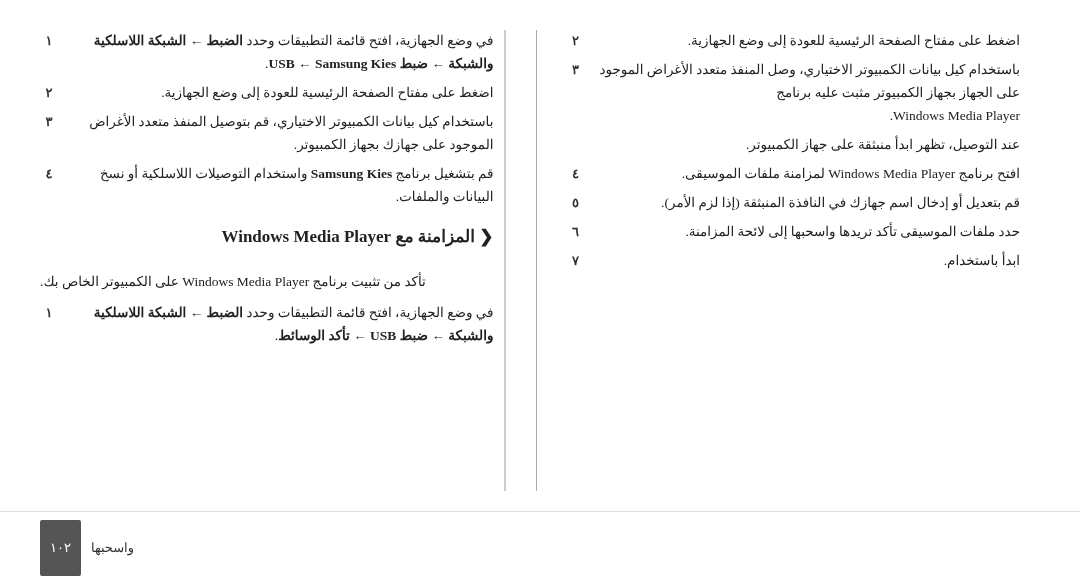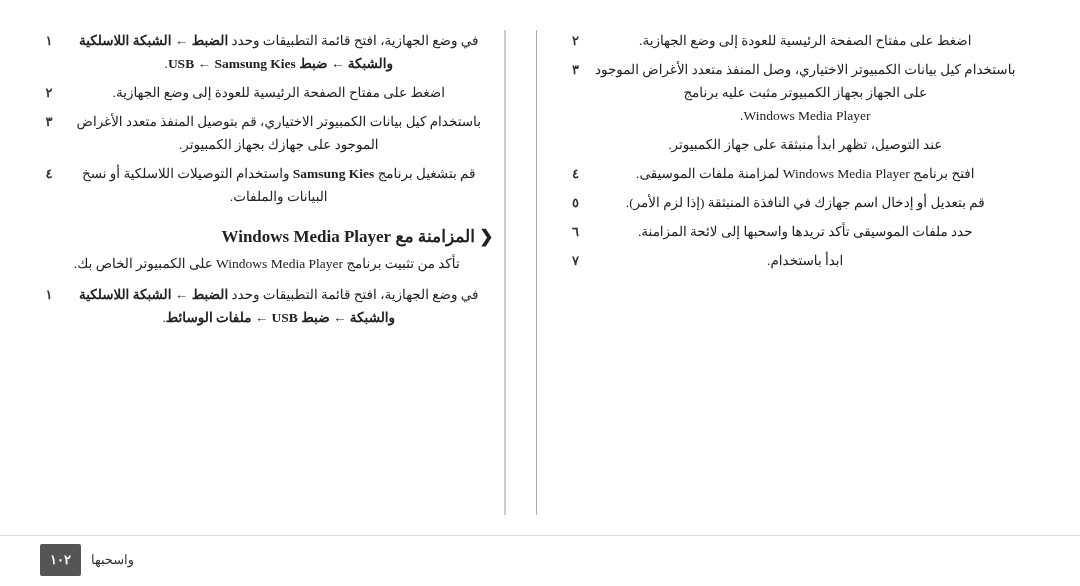--- a/index.html
+++ b/index.html
@@ -67,41 +67,41 @@
       font-weight: bold;
       min-width: 18px;
       text-align: center;
       color: #333;
       font-size: 13px;
     }
 
     .item-text {
       flex: 1;
       direction: rtl;
-      text-align: center;
+      text-align: right;
     }
 
     .item-text b, .item-text strong {
       font-weight: bold;
     }
 
     .section-intro {
       direction: rtl;
-      text-align: center;
+      text-align: left;
       margin-bottom: 8px;
       font-size: 13.5px;
       line-height: 1.7;
     }
 
     .windows-header {
       font-size: 17px;
       font-weight: bold;
       direction: rtl;
       text-align: right;
-      margin-bottom: 2px;
+      margin-bottom: 20px;
       margin-top: 14px;
     }
 
     .footer {
       display: flex;
       justify-content: flex-end;
       align-items: center;
       padding: 8px 40px 10px 40px;
       border-top: 1px solid #ddd;
       direction: rtl;
@@ -112,23 +112,23 @@
       color: #333;
       display: flex;
       align-items: center;
       gap: 10px;
       direction: rtl;
     }
 
     .footer-page {
       background: #555;
       color: #fff;
-      padding: 8px 10px;
+      padding: 20px 10px;
       font-size: 13px;
-      font-weight: bold;
+      font-weight: normal;
       border-radius: 2px;
     }
 
     .divider-line {
       width: 1px;
       background: #aaa;
       margin: 0 10px;
       align-self: stretch;
     }
   </style>
@@ -174,21 +174,21 @@
         <span>المزامنة مع Windows Media Player</span>
       </div>
 
       <div class="section-intro">
         تأكد من تثبيت برنامج Windows Media Player على الكمبيوتر الخاص بك.
       </div>
 
       <div class="numbered-item">
         <div class="item-number">١</div>
         <div class="item-text">
-          في وضع الجهازية، افتح قائمة التطبيقات وحدد <b>الضبط</b> ← <b>الشبكة اللاسلكية والشبكة</b> ← <b>ضبط USB</b> ← <b>ملفات الوسائط</b>.
+          في وضع الجهازية، افتح قائمة التطبيقات وحدد <b>الضبط</b> ← <b>الشبكة اللاسلكية والشبكة</b> ← <b>ضبط USB</b> ← <b>تأكد الوسائط</b>.
         </div>
       </div>
 
     </div>
 
     <div class="divider-line"></div>
 
     <div class="left-column">
 
       <div class="numbered-item">

